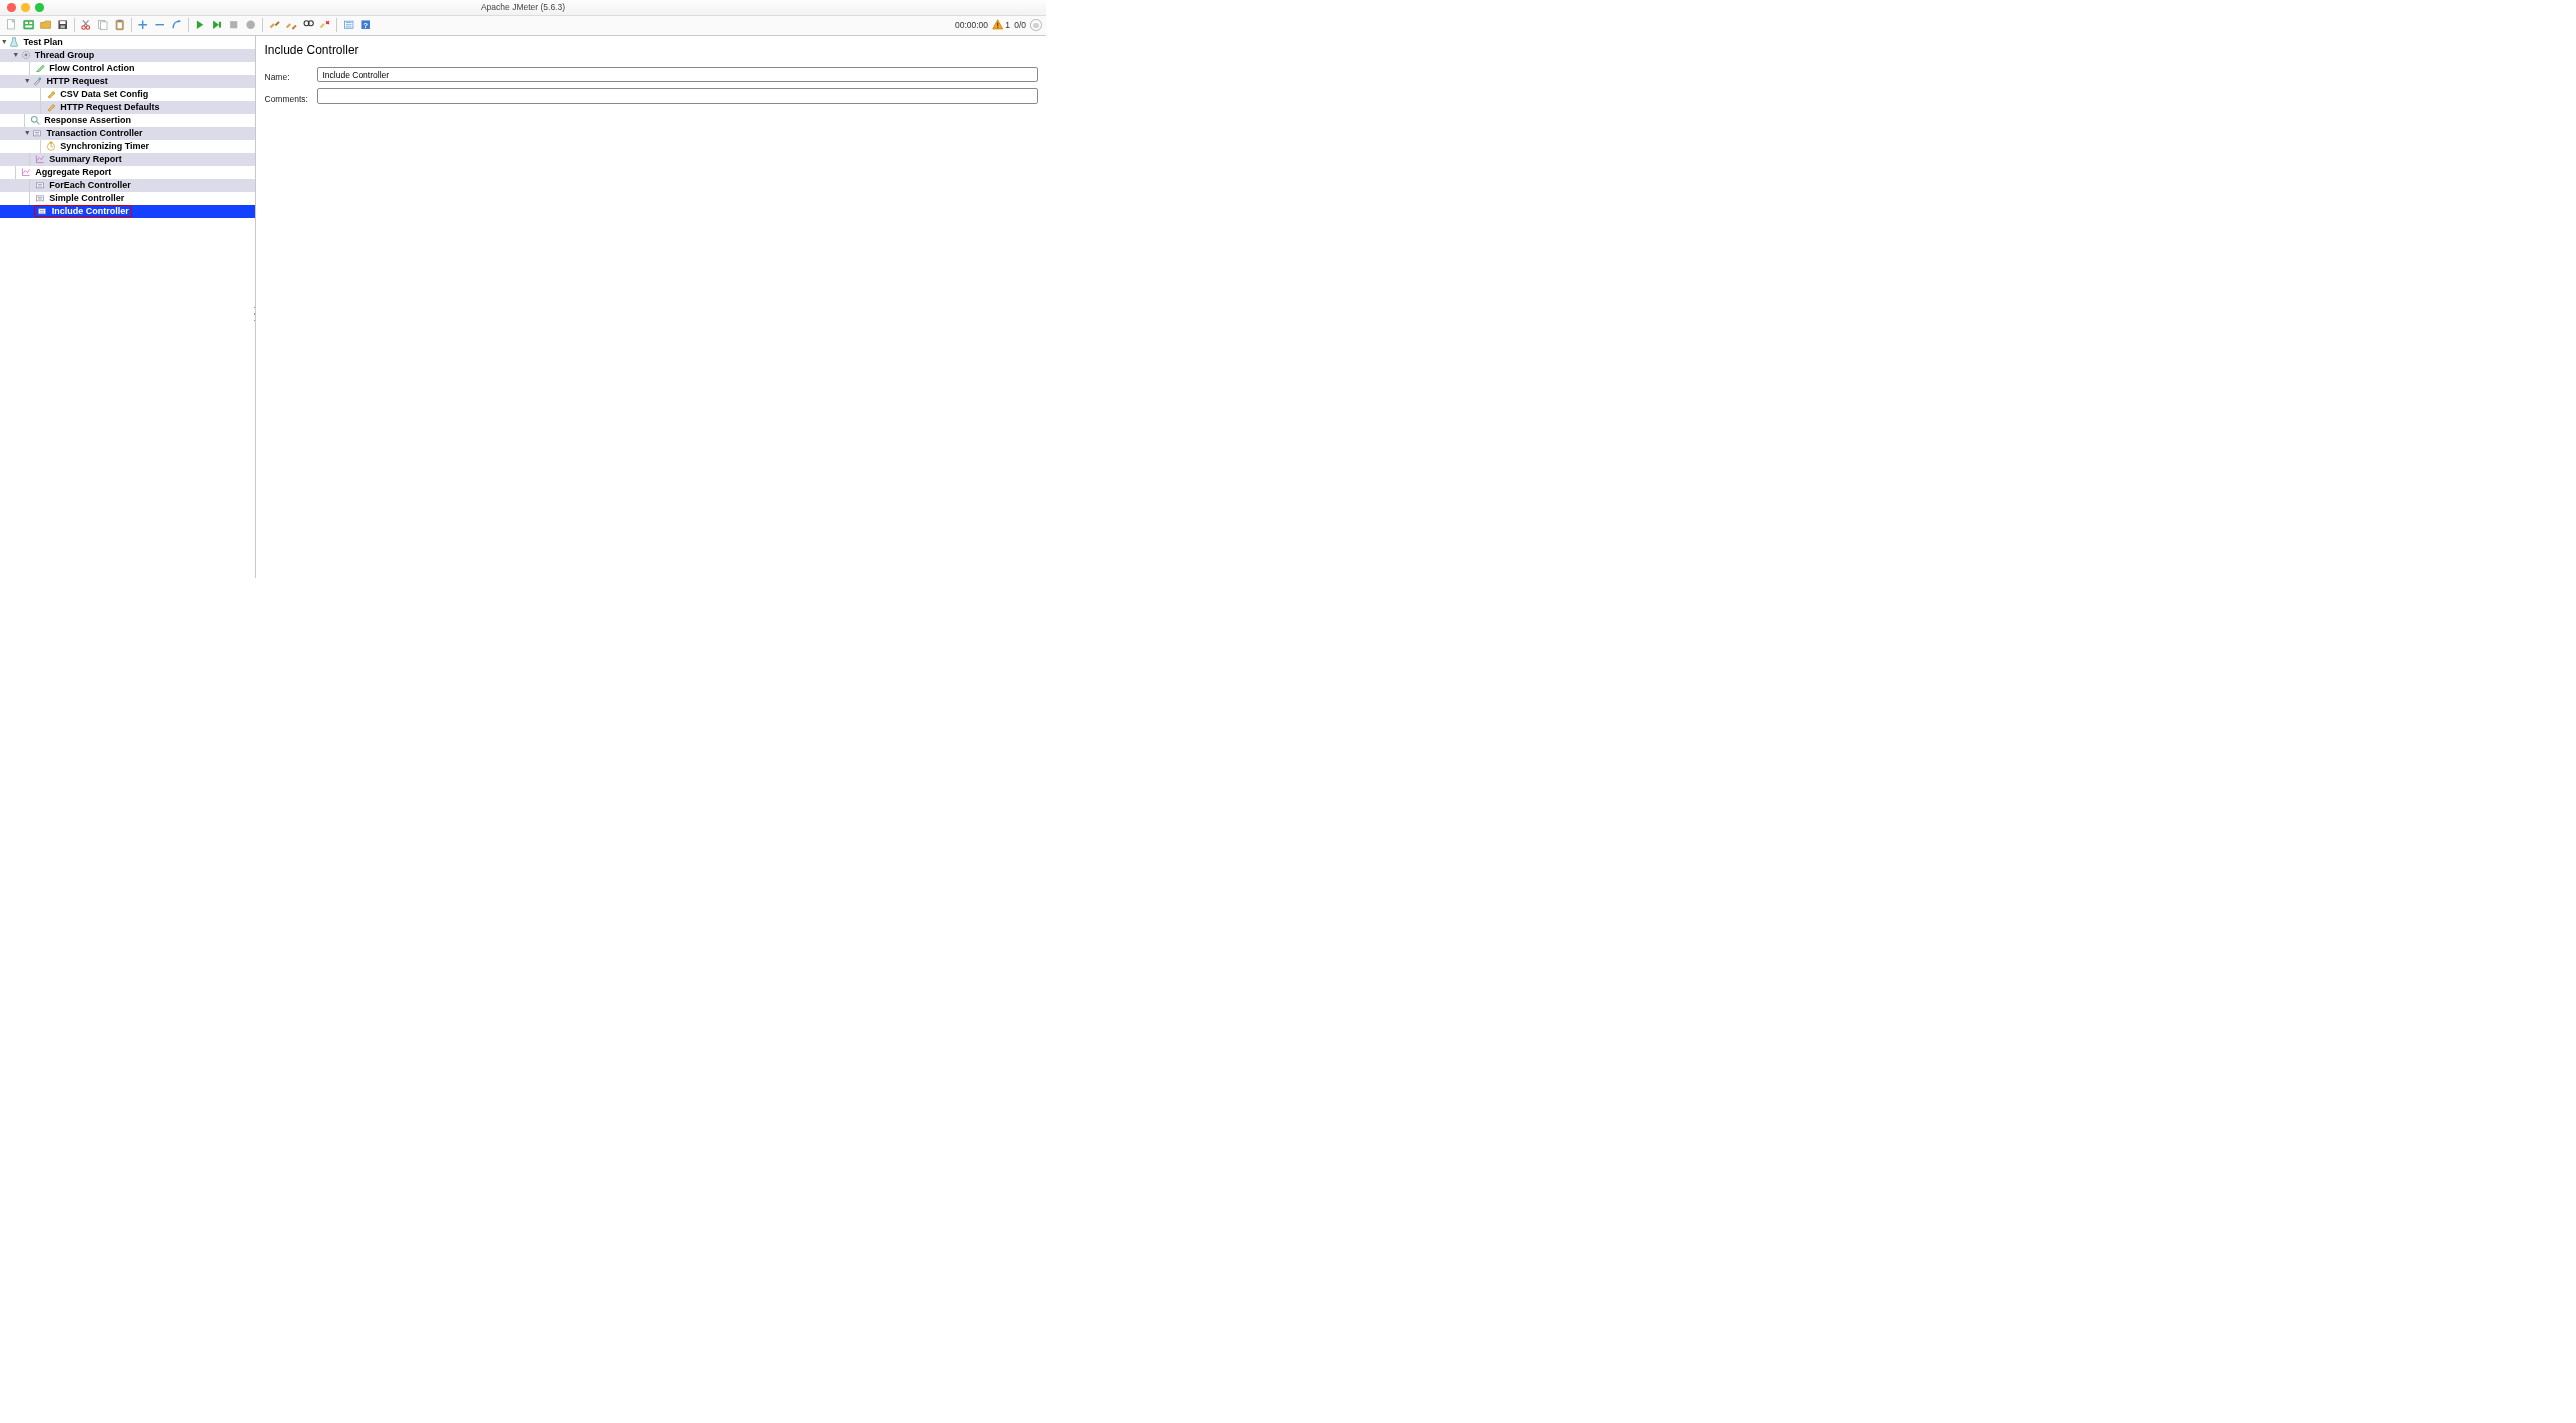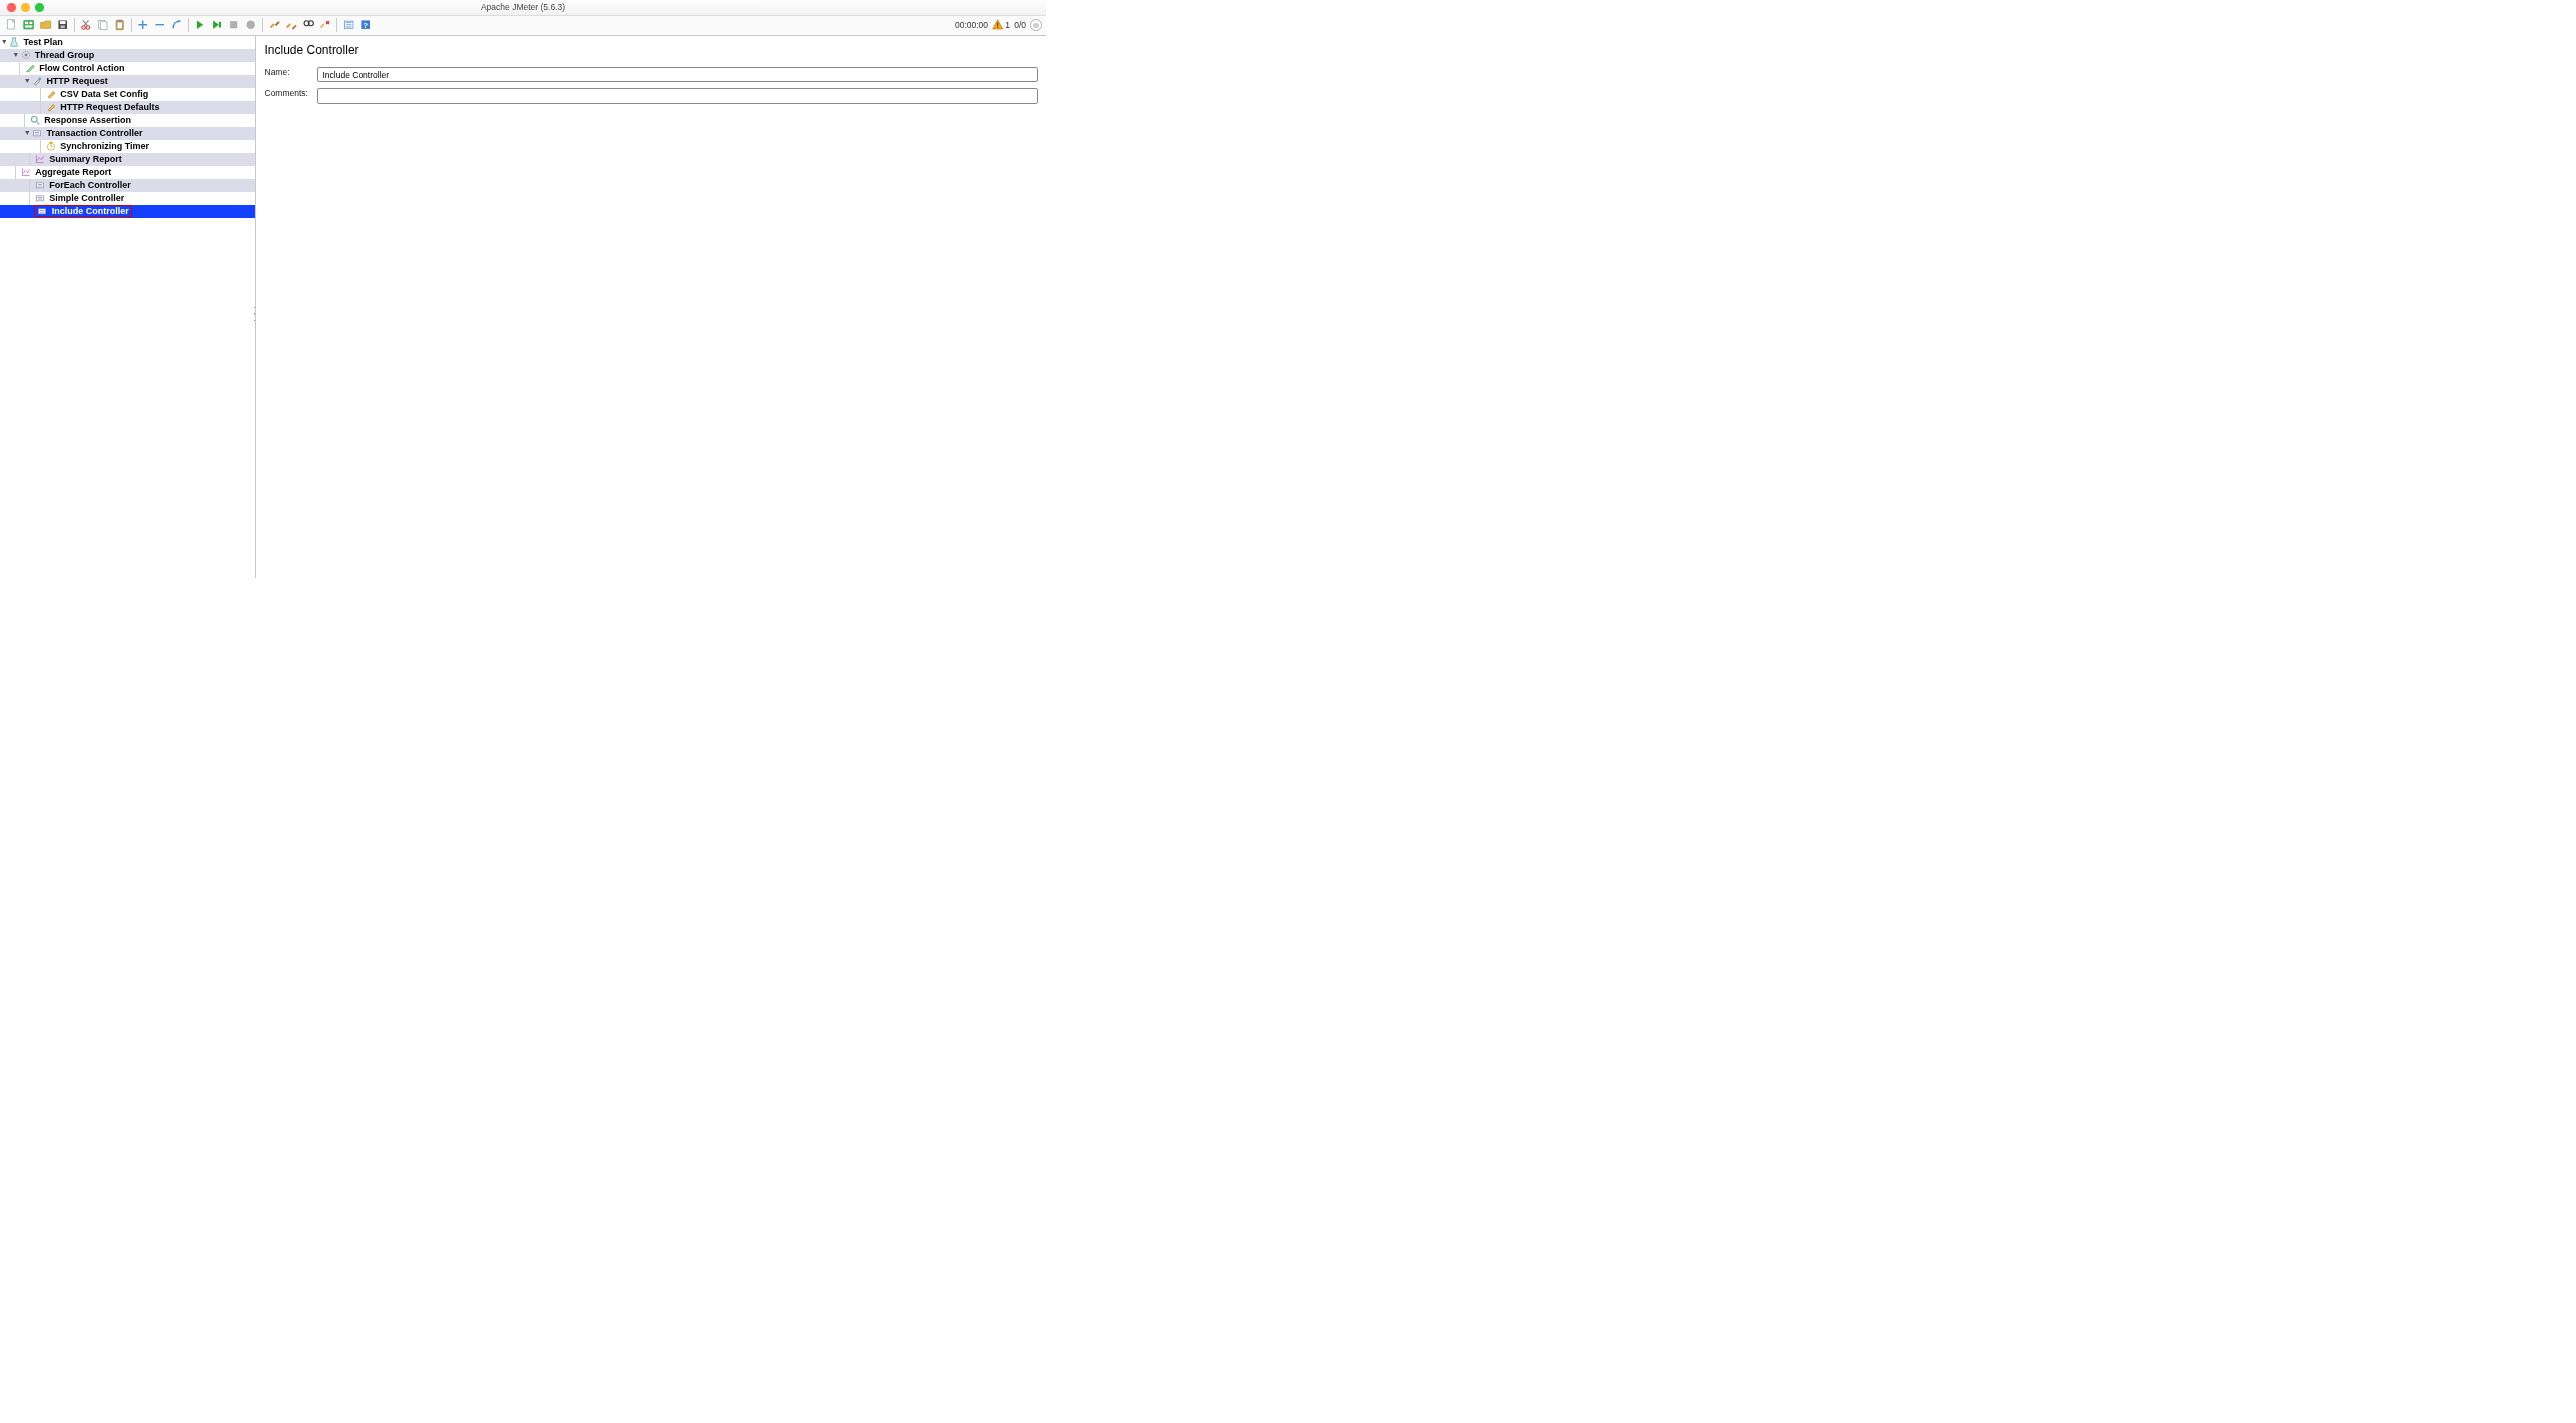--- a/index.html
+++ b/index.html
@@ -37,21 +37,21 @@
 .shaded { background:#dcdbea; }
 .selected { background:#1440ff; }
 .selected .label { color:#fff; }
 .vline { width:11.4px; height:13px; position:relative; }
 .vline:before { content:''; position:absolute; left:5.7px; top:0; bottom:0; width:0.7px; background:#d0d0d0; }
 .highlight-box { border:0.7px solid #d40000; padding:0 1.4px; display:flex; align-items:center; height:11.4px; background:#1440ff; }
 
 
 .panel { flex:1; padding:7.1px 8.5px; overflow:auto; }
 .panel-title { font-size:12px; font-weight:400; color:#000; margin-bottom:10px;}
-.form-row { display:flex; align-items:flex-start; margin-bottom:5.7px; gap:5.7px; }
+.form-row { display:flex; align-items:flex-end; margin-bottom:5.7px; gap:5.7px; }
 .form-row label { width:47px; font-size:8.5px; color:#222; }
 .form-row input[type=text] { flex:1; height:15.7px; border:0.7px solid #888; border-radius:2.1px; padding:0 4.3px; font-size:8.5px; }
 fieldset { border:0.7px solid #bbb; border-radius:2.1px; padding:7.1px 5.7px 5.7px 5.7px; margin-top:4.3px;}
 fieldset legend { font-size:7.8px; color:#333; padding:0 2.8px;}
 .fs-row { display:flex; align-items:center; gap:5.7px;}
 .fs-row label { width:38px; font-size:8.5px;}
 .fs-row input[type=text] { flex:1; height:15.7px; border:0.7px solid #888; border-radius:2.1px; padding:0 4.3px; font-size:8.5px;}
 .browse-btn { height:15.7px; padding:0 7.1px; font-size:7.8px; border:0.7px solid #8a8a8a; border-radius:3.6px; background:linear-gradient(#fff,#f3f3f3); cursor:pointer;}
 
 svg { display:block; }
@@ -230,21 +230,21 @@
         <span class="toggle">▼</span>
         <span class="icon">
             <svg width="10" height="10" viewBox="0 0 14 14">
               <circle cx="7" cy="7" r="5" fill="none" stroke="#888" stroke-width="1" stroke-dasharray="2 1"></circle>
               <circle cx="7" cy="7" r="2" fill="#888"></circle>
             </svg>
           </span>
         <span class="label">Thread Group</span>
       </div>
 
-      <div class="row" style="padding-left:13px">
+      <div class="row" style="padding-left:23px">
         <span class="vline"></span>
         <span class="icon">
             <svg width="10" height="10" viewBox="0 0 14 14">
               <path d="M2 12 L4 10 L11 3 L13 5 L6 12 L2 12" fill="#9fd89f" stroke="#5a5"></path>
             </svg>
           </span>
         <span class="label">Flow Control Action</span>
       </div>
 
       <div class="row shaded" style="padding-left:23px">

